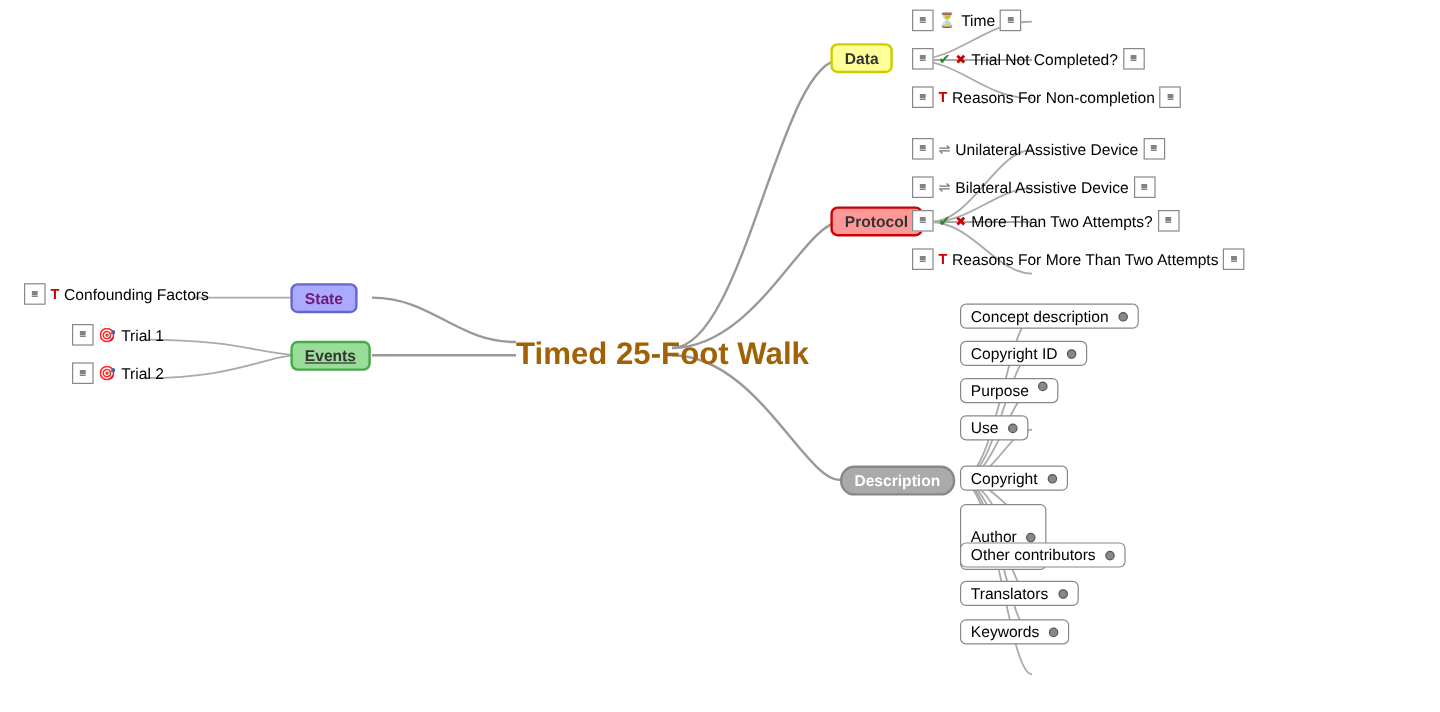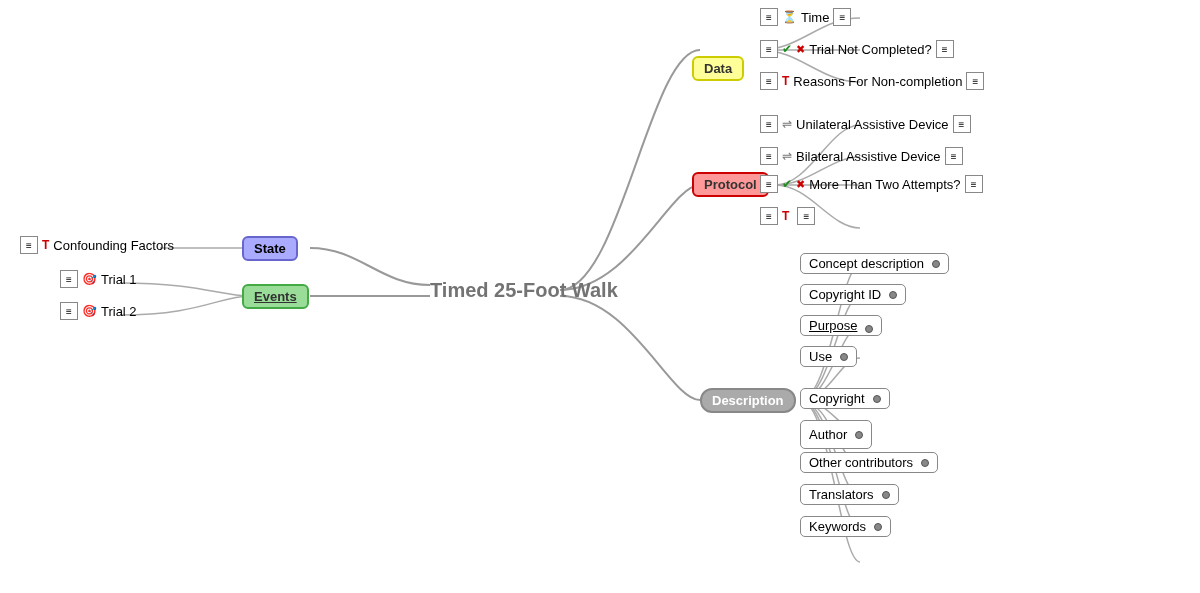--- a/index.html
+++ b/index.html
@@ -27,39 +27,39 @@
     }
     .node-label {
       border-radius: 6px;
       padding: 3px 10px;
       font-weight: bold;
       font-size: 13px;
       display: inline-block;
     }
     .center-node .node-label {
       background: none;
-      font-size: 20px;
+      font-size: 26px;
       font-weight: bold;
-      color: #737373;
+      color: #a16207;
       border: none;
     }
     .data-node .node-label {
       background: #ffff99;
       border: 2px solid #cccc00;
       color: #333;
     }
     .protocol-node .node-label {
       background: #ff9999;
       border: 2px solid #cc0000;
       color: #333;
     }
     .state-node .node-label {
       background: #aaaaff;
       border: 2px solid #6666cc;
-      color: #000000;
+      color: #701a75;
     }
     .events-node .node-label {
       background: #99dd99;
       border: 2px solid #44aa44;
       color: #333;
       text-decoration: underline;
     }
     .description-node .node-label {
       background: #aaaaaa;
       border: 2px solid #888888;
@@ -137,21 +137,21 @@
   <path d="M 800 400 C 830 400 840 464 860 464" stroke="#aaa" stroke-width="1.5" fill="none"></path>
   <path d="M 800 400 C 830 400 840 496 860 496" stroke="#aaa" stroke-width="1.5" fill="none"></path>
   <path d="M 800 400 C 830 400 840 528 860 528" stroke="#aaa" stroke-width="1.5" fill="none"></path>
   <path d="M 800 400 C 830 400 840 562 860 562" stroke="#aaa" stroke-width="1.5" fill="none"></path>
 </svg>
 
 <div class="node center-node" style="left:420px; top:276px;">
   <span class="node-label">Timed 25-Foot Walk</span>
 </div>
 
-<div class="node data-node" style="left:692px; top:36px;margin-top:20px;">
+<div class="node data-node" style="left:692px; top:36px;">
   <span class="node-label">Data</span>
 </div>
 
 <div class="node" style="left:760px; top:8px;">
   <span class="icon-box">≡</span>
   <span class="icon-small">⏳</span>
   <span>Time</span>
   <span class="icon-box" style="margin-left:4px;">≡</span>
 </div>
 <div class="node" style="left:760px; top:40px;">
@@ -187,20 +187,21 @@
 <div class="node" style="left:760px; top:175px;">
   <span class="icon-box">≡</span>
   <span class="icon-small" style="color:#228b22;">✔</span>
     <span style="color:#cc0000;font-size:11px;margin-right:4px;">✖</span>
   <span>More Than Two Attempts?</span>
   <span class="icon-box" style="margin-left:4px;">≡</span>
 </div>
 <div class="node" style="left:760px; top:207px;">
   <span class="icon-box">≡</span>
   <span class="icon-small" style="color:#cc0000; font-weight:bold;">T</span>
+  <span>Reasons For More Than Two Attempts</span>
   <span class="icon-box" style="margin-left:4px;">≡</span>
 </div>
 
 <div class="node state-node" style="left:242px; top:236px;">
   <span class="node-label">State</span>
 </div>
 
 <div class="node" style="left:20px; top:236px;">
   <span class="icon-box">≡</span>
   <span class="icon-small" style="color:#cc0000; font-weight:bold;">T</span>
@@ -232,39 +233,39 @@
     <span class="circle-dot"></span>
   </span>
 </div>
 <div class="node" style="left:800px; top:284px;">
   <span class="leaf-node" style="display:inline-flex;align-items:center;gap:4px;border:1.5px solid #888;border-radius:5px;padding:2px 8px;background:#fff;">
     <span>Copyright ID</span>
     <span class="circle-dot"></span>
   </span>
 </div>
 <div class="node" style="left:800px; top:315px;">
-  <span class="leaf-node" style="display:inline-flex;align-items:flex-end;gap:4px;border:1.5px solid #888;border-radius:5px;padding:2px 8px;background:#fff;text-decoration:underline;">
+  <span class="leaf-node" style="display:inline-flex;align-items:flex-start;gap:4px;border:1.5px solid #888;border-radius:5px;padding:2px 8px;background:#fff;">
     <span>Purpose</span>
     <span class="circle-dot"></span>
   </span>
 </div>
 <div class="node" style="left:800px; top:346px;">
   <span class="leaf-node" style="display:inline-flex;align-items:center;gap:4px;border:1.5px solid #888;border-radius:5px;padding:2px 8px;background:#fff;">
     <span>Use</span>
     <span class="circle-dot"></span>
   </span>
 </div>
 <div class="node" style="left:800px; top:388px;">
   <span class="leaf-node" style="display:inline-flex;align-items:center;gap:4px;border:1.5px solid #888;border-radius:5px;padding:2px 8px;background:#fff;">
     <span>Copyright</span>
     <span class="circle-dot"></span>
   </span>
 </div>
 <div class="node" style="left:800px; top:420px;">
-  <span class="leaf-node" style="display:inline-flex;align-items:center;gap:4px;border:1.5px solid #888;border-radius:5px;padding:6px 8px;background:#fff;">
+  <span class="leaf-node" style="display:inline-flex;align-items:center;gap:4px;border:1.5px solid #888;border-radius:5px;padding:19px 8px;background:#fff;">
     <span>Author</span>
     <span class="circle-dot"></span>
   </span>
 </div>
 <div class="node" style="left:800px; top:452px;">
   <span class="leaf-node" style="display:inline-flex;align-items:center;gap:4px;border:1.5px solid #888;border-radius:5px;padding:2px 8px;background:#fff;">
     <span>Other contributors</span>
     <span class="circle-dot"></span>
   </span>
 </div>

